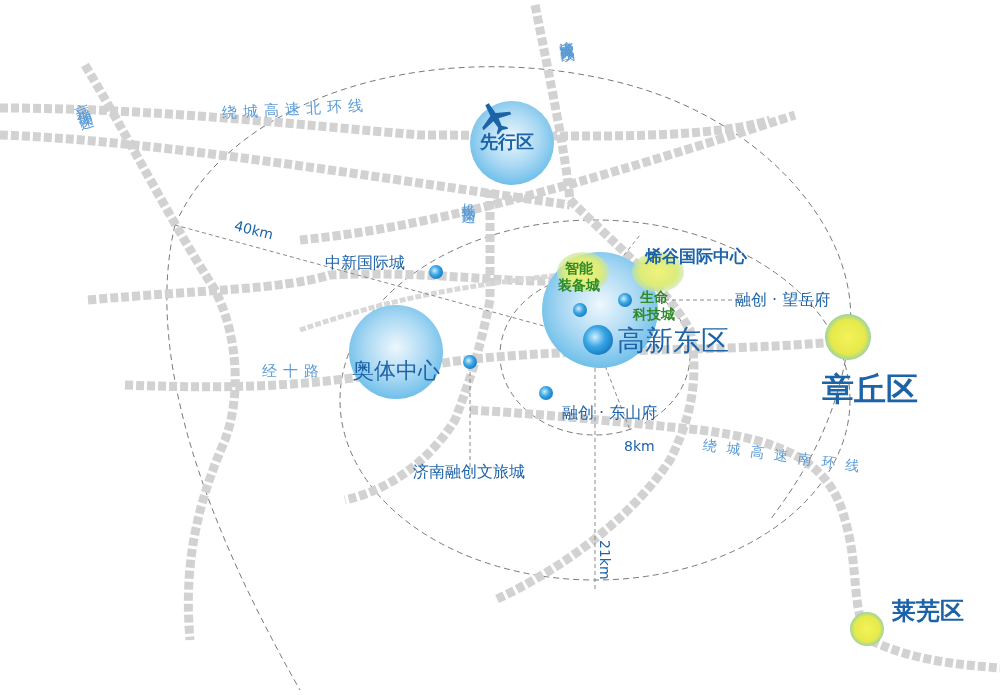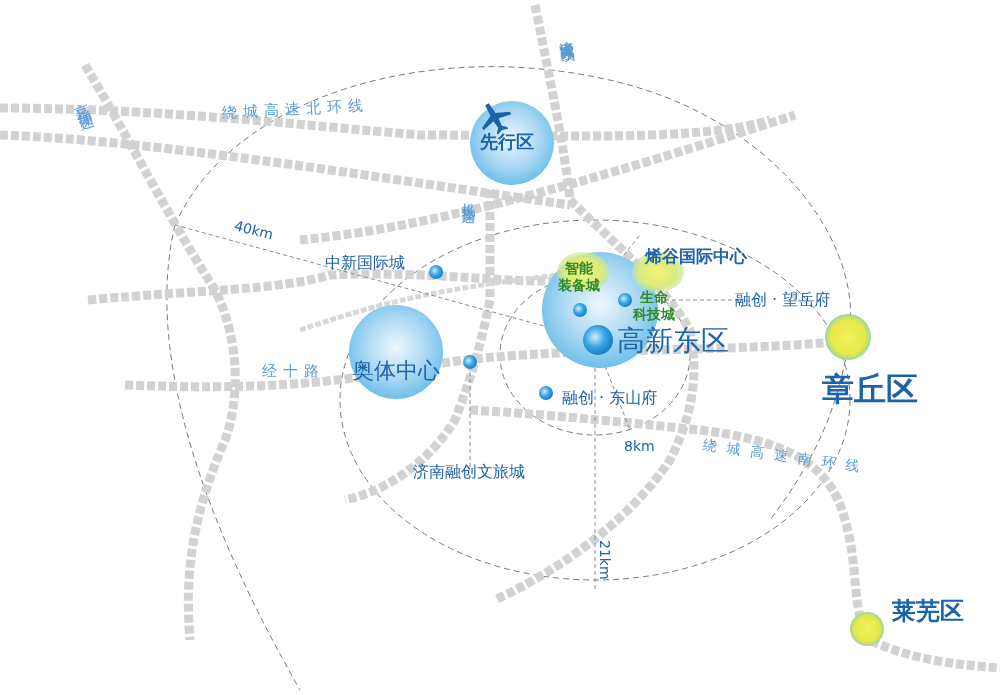--- a/index.html
+++ b/index.html
@@ -120,16 +120,16 @@
   <div>装备城</div>
 </div>
 <div class="lbl green-lbl" style="left:633px;top:260px;margin-top:29px;">
   <div>生命</div>
   <div>科技城</div>
 </div>
 
 <div class="lbl mid" style="left:645px;top:217px;font-weight:bold;font-size:17px;margin-top:28px;">烯谷国际中心</div>
 <div class="lbl mid" style="left:325px;top:253px;">中新国际城</div>
 <div class="lbl mid" style="left:735px;top:290px;">融创 · 望岳府</div>
-<div class="lbl mid" style="left:562px;top:388px;text-align:right;">融创 · 东山府</div>
+<div class="lbl mid" style="left:562px;top:403px;text-align:right;">融创 · 东山府</div>
 <div class="lbl mid" style="left:413px;top:462px;text-align:center;">济南融创文旅城</div>
 
 <div class="lbl caption" style="left:842px;top:676px;margin-top:35px;">示意图</div>
 
 </body></html>

